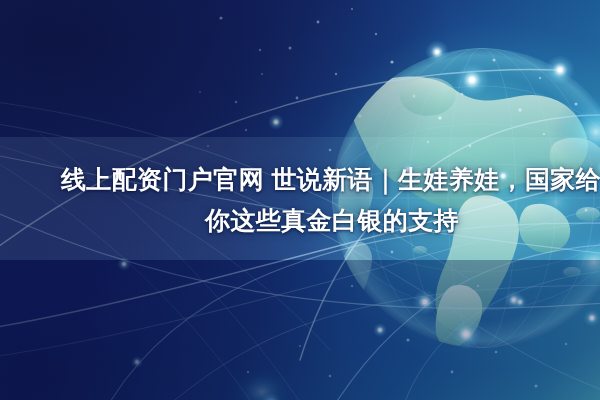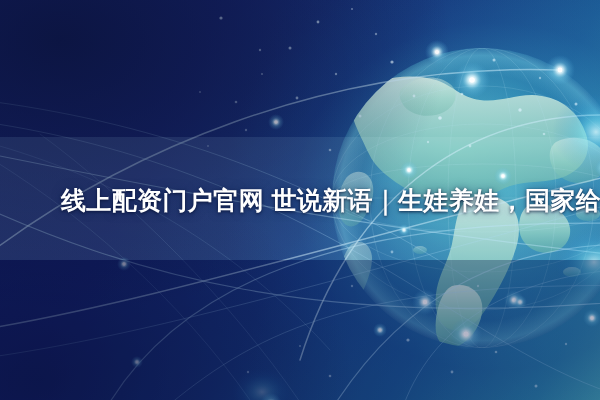--- a/index.html
+++ b/index.html
@@ -289,15 +289,16 @@
     </g>
   </svg>
 
   <div class="layer" id="bg-vignette"></div>
 
   <div id="band-mid"></div>
   <div id="band-low"></div>
 
   <div id="headline">
     <div class="hl-line" id="hl-line-1">线上配资门户官网 世说新语｜生娃养娃，国家给</div>
+    <div class="hl-line" id="hl-line-2">你这些真金白银的支持</div>
   </div>
 
 </div>
 
 </body></html>

